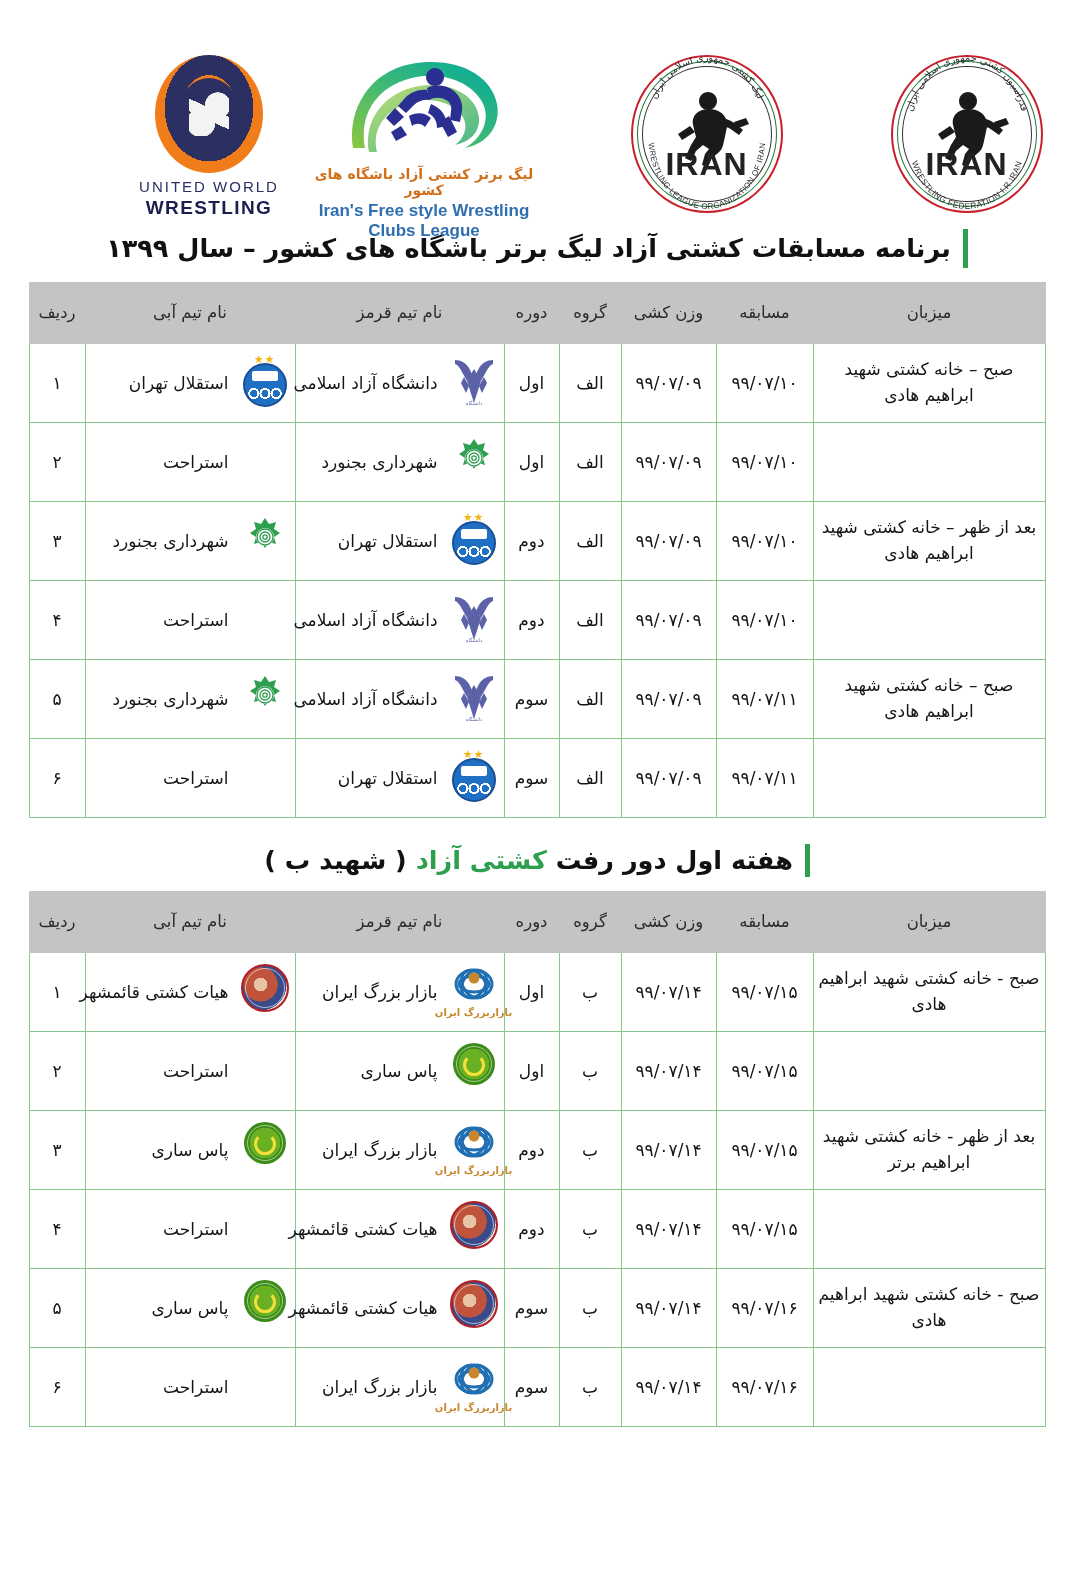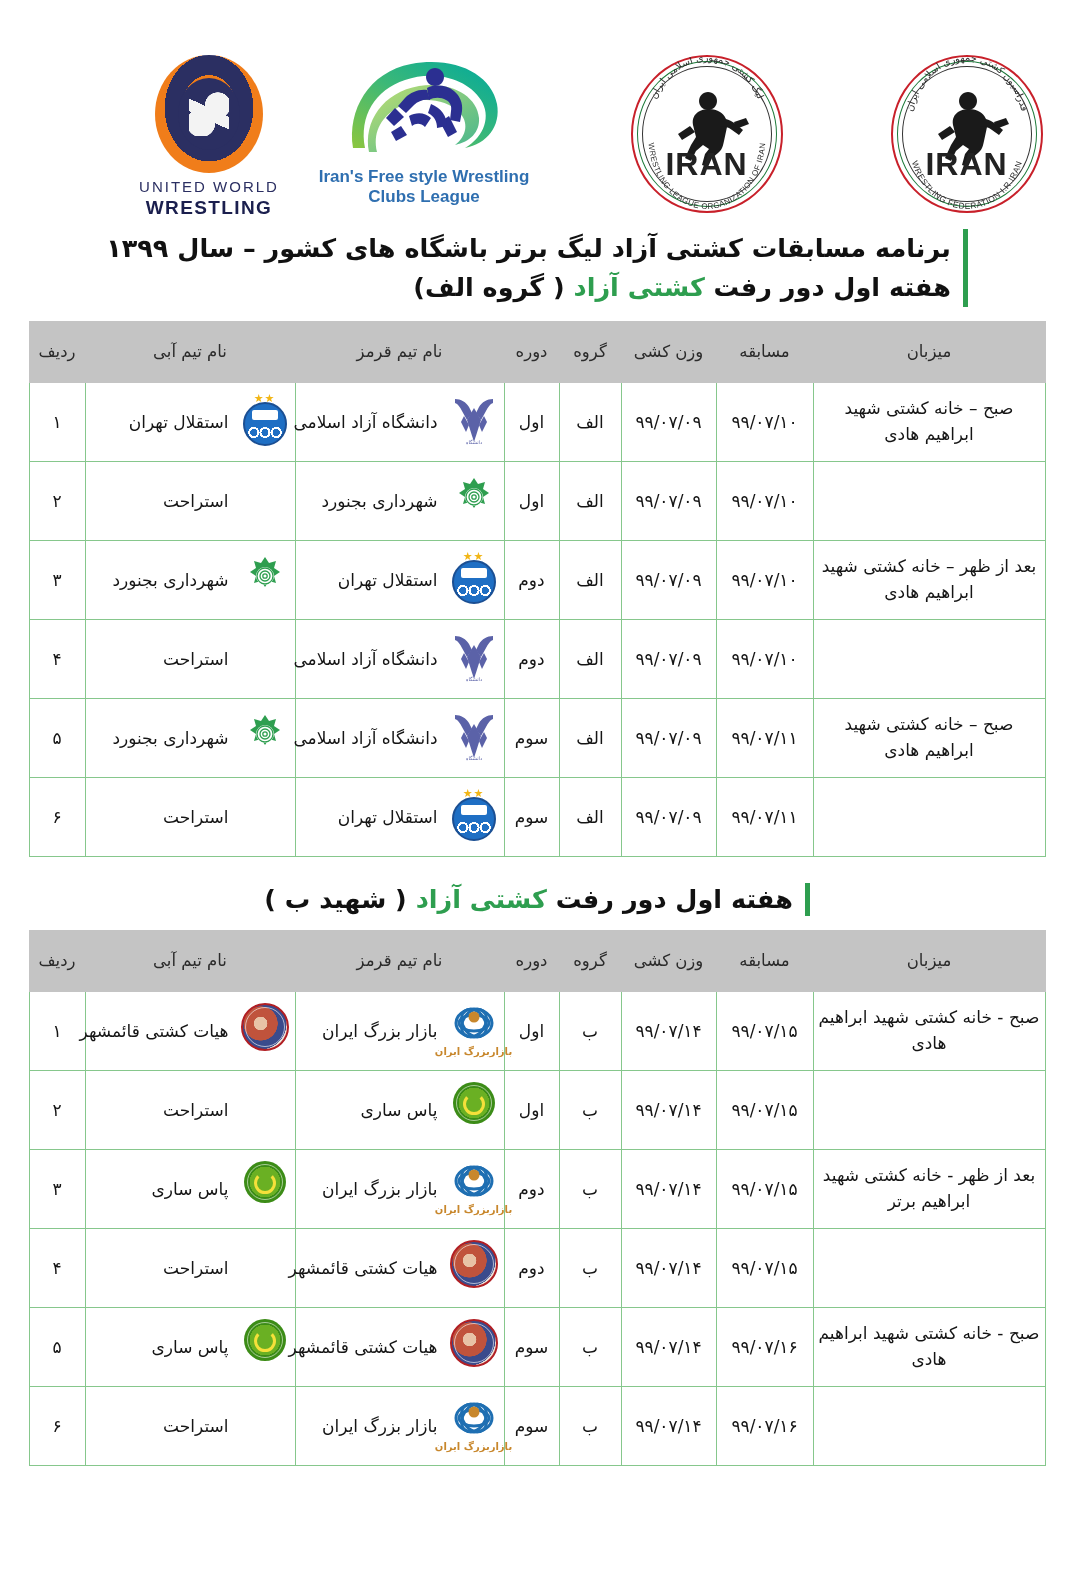--- a/index.html
+++ b/index.html
@@ -362,20 +362,21 @@
           <path d="M88 36c8-4 20-3 27 3 6 5 9 12 8 20l-2 11-10-2 1-9c1-5-1-9-5-11-5-3-12-3-17 0z"></path>
           <path d="M66 46c6-6 14-9 22-8l3 10c-6-1-12 1-16 5l-8 8-8-7z"></path>
           <path d="M56 56l-9 10 8 8 10-9z"></path>
           <path d="M110 64l8 16-9 5-8-15z"></path>
           <path d="M92 52c10 4 16 12 16 22l-10 2c0-7-3-12-9-15z"></path>
           <path d="M70 64c7-4 16-4 22 2l-6 9c-4-4-9-4-13-1z"></path>
           <path d="M62 74l-10 6 5 9 11-6z"></path>
         </g>
       </svg>
     </div>
+    <div class="clubs-fa">لیگ برتر کشتی آزاد باشگاه های کشور</div>
     <div class="clubs-en">Iran's Free style Wrestling Clubs League</div>
   </div>
 
   <div class="logo-slot seal wfi">
     <div class="seal-oval">
       <svg class="seal-figure" viewBox="0 0 86 100">
         <path d="M44 10c5 0 9 4 9 9s-4 9-9 9-9-4-9-9 4-9 9-9z" fill="#1a1a1a"></path>
         <path d="M34 30c6-4 16-4 22 0 5 3 8 9 7 15l-3 14c-1 5-2 9-6 12l-6 5-4 9-6-2 3-11 4-5-6-4-7 6-5 10-6-3 6-13 5-8-3-12c-1-6 1-10 5-13z" fill="#1a1a1a"></path>
         <path d="M56 36c6 0 12 3 17 7l6 5-4 5-7-5c-4-3-8-4-12-4z" fill="#1a1a1a"></path>
         <path d="M70 40l12-4 3 6-13 5z" fill="#1a1a1a"></path>
@@ -396,21 +397,20 @@
       </svg>
     </div>
   </div>
 </div>
 
 <div class="title-block">
   <div class="title-bar-wrap">
     <div class="title-bar"></div>
     <div class="title-lines">
       <div class="title-l1">برنامه مسابقات کشتی آزاد  لیگ برتر باشگاه های کشور – سال ۱۳۹۹</div>
-      <div class="title-l2"><span>هفته اول دور رفت </span><span class="green">کشتی آزاد</span><span> ( گروه الف)</span></div>
     </div>
   </div>
 </div>
 
 <table class="sched" id="table-a">
   <colgroup>
     <col style="width:232px">
       <col style="width:97px">
       <col style="width:95px">
     <col style="width:62px">

